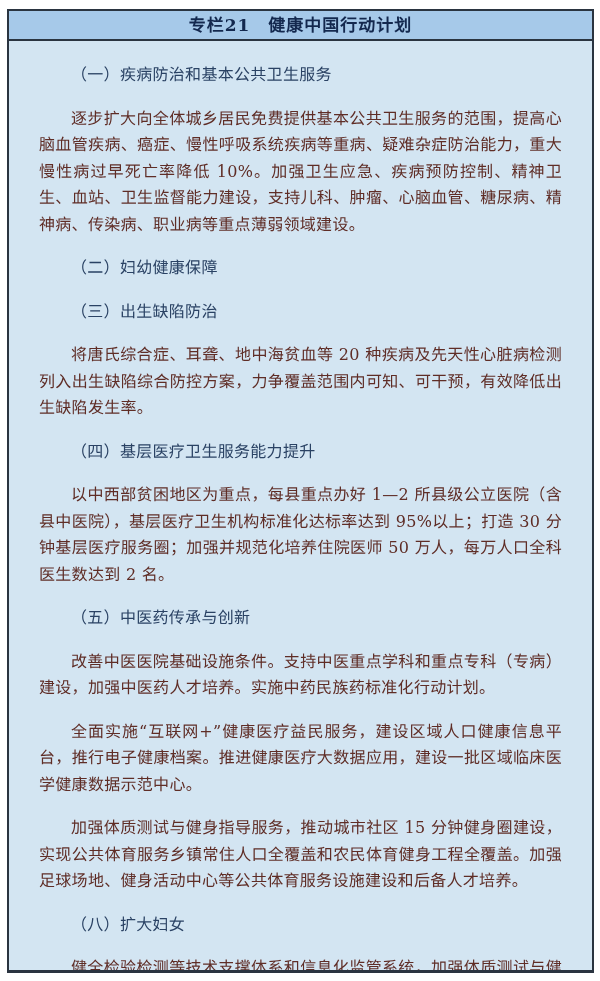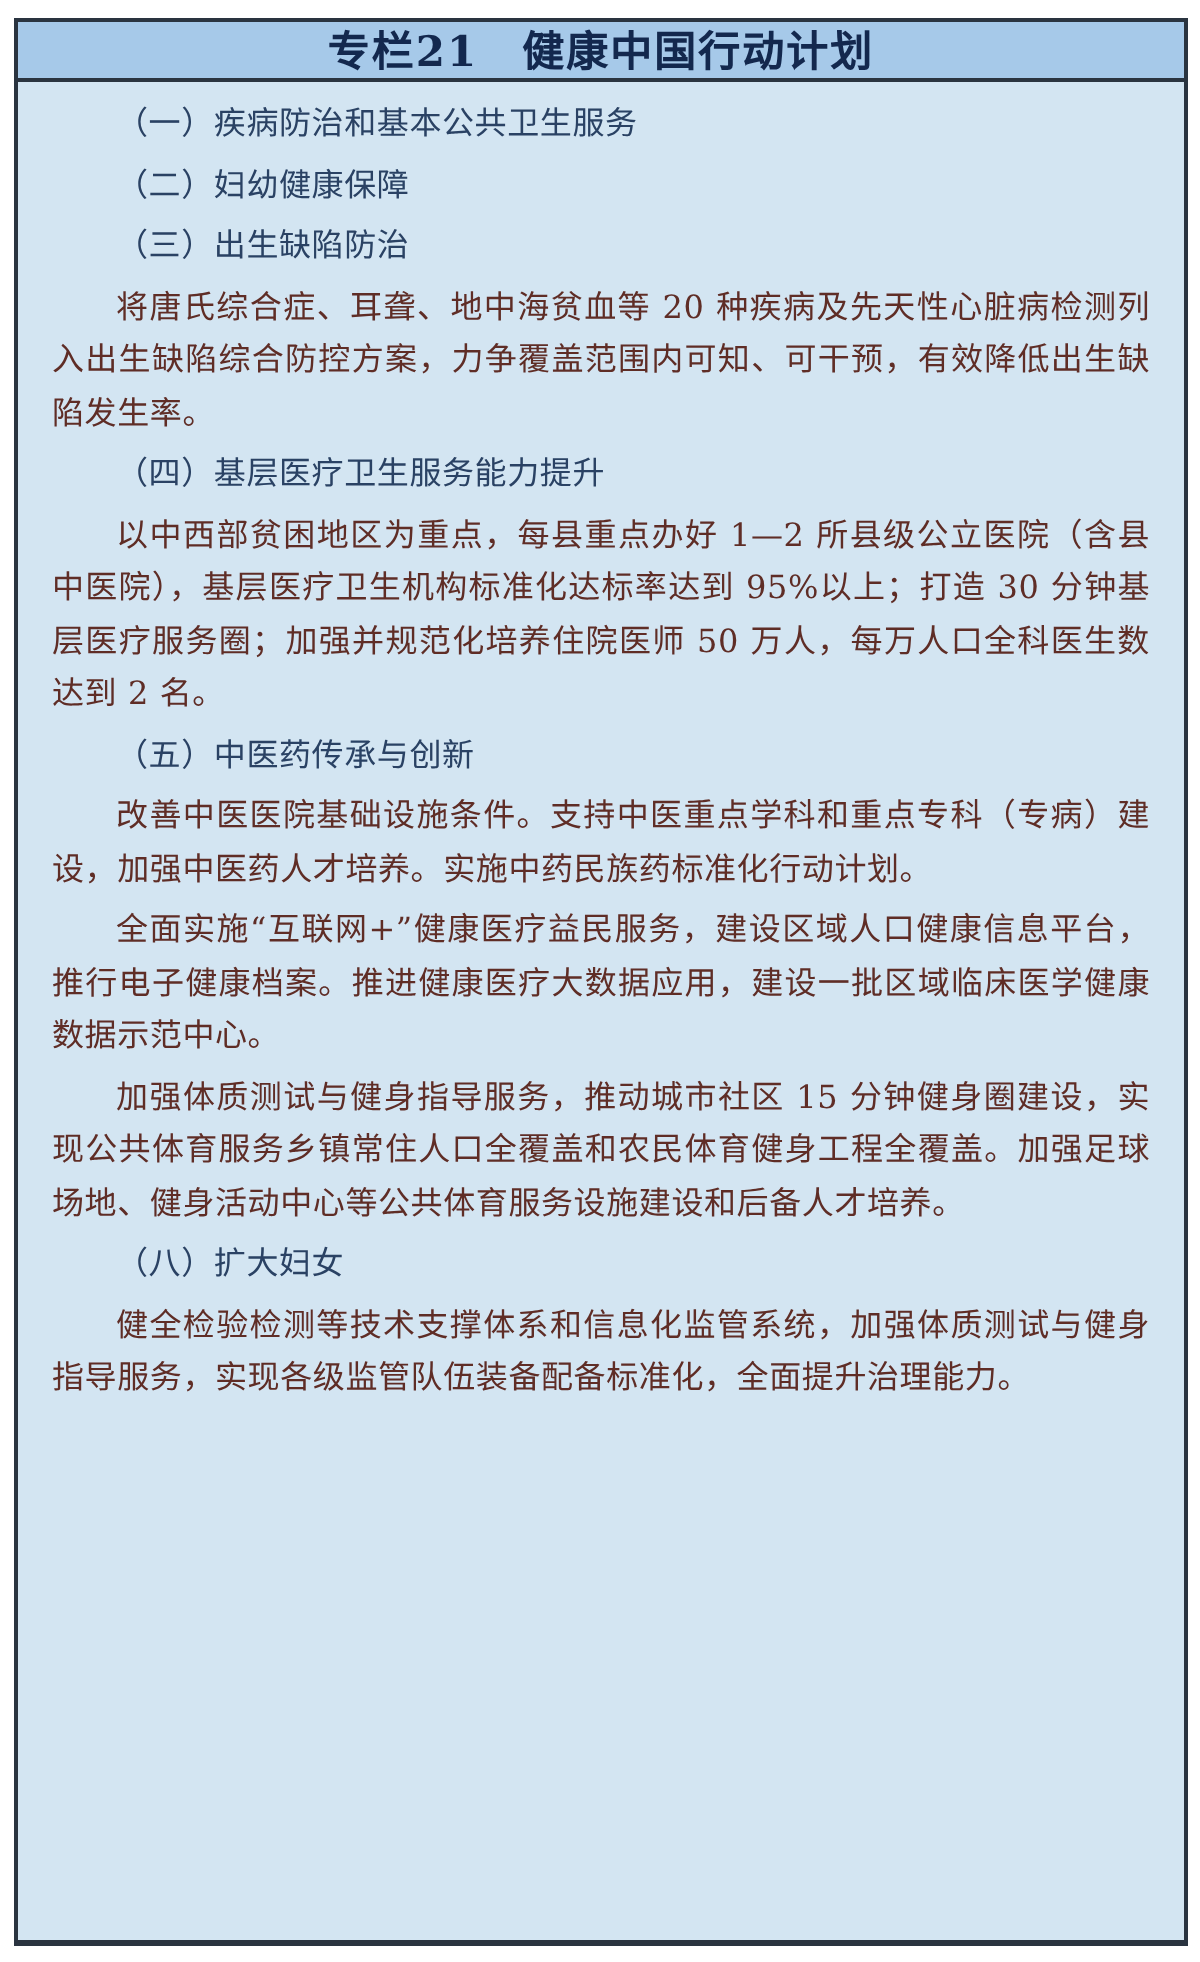--- a/index.html
+++ b/index.html
@@ -29,31 +29,31 @@
     box-sizing: border-box;
     height: 30px;
     background: var(--header-bg, #a6c9e9);
     border-bottom: 2px solid var(--border, #2a3440);
     display: flex;
     align-items: center;
     justify-content: center;
   }
   .panel-title {
     color: var(--title-color, #13284e);
-    font-size: 21px;
+    font-size: 17px;
     font-weight: bold;
     letter-spacing: 1px;
     line-height: 1;
   }
   .panel-body {
     box-sizing: border-box;
     padding: 4px 13px 6px 13px;
   }
   .panel-body p {
-    margin: 4px;
+    margin: 17px;
     font-size: 16px;
     line-height: 26.5px;
     text-indent: 2em;
     text-align: justify;
     letter-spacing: 0.3px;
   }
   .sec-heading {
     color: var(--heading-color, #2a4264);
   }
   .sec-body {
@@ -63,20 +63,21 @@
 </head>
 <body>
 
 <div class="page">
   <div class="panel">
     <div class="panel-header">
       <span class="panel-title">专栏21　健康中国行动计划</span>
     </div>
     <div class="panel-body">
         <p class="sec-heading">（一）疾病防治和基本公共卫生服务</p>
+        <p class="sec-body">逐步扩大向全体城乡居民免费提供基本公共卫生服务的范围，提高心脑血管疾病、癌症、慢性呼吸系统疾病等重病、疑难杂症防治能力，重大慢性病过早死亡率降低 10%。加强卫生应急、疾病预防控制、精神卫生、血站、卫生监督能力建设，支持儿科、肿瘤、心脑血管、糖尿病、精神病、传染病、职业病等重点薄弱领域建设。</p>
         <p class="sec-heading">（二）妇幼健康保障</p>
         <p class="sec-heading">（三）出生缺陷防治</p>
         <p class="sec-body">将唐氏综合症、耳聋、地中海贫血等 20 种疾病及先天性心脏病检测列入出生缺陷综合防控方案，力争覆盖范围内可知、可干预，有效降低出生缺陷发生率。</p>
         <p class="sec-heading">（四）基层医疗卫生服务能力提升</p>
         <p class="sec-body">以中西部贫困地区为重点，每县重点办好 1—2 所县级公立医院（含县中医院），基层医疗卫生机构标准化达标率达到 95%以上；打造 30 分钟基层医疗服务圈；加强并规范化培养住院医师 50 万人，每万人口全科医生数达到 2 名。</p>
         <p class="sec-heading">（五）中医药传承与创新</p>
         <p class="sec-body">改善中医医院基础设施条件。支持中医重点学科和重点专科（专病）建设，加强中医药人才培养。实施中药民族药标准化行动计划。</p>
         <p class="sec-body">全面实施“互联网+”健康医疗益民服务，建设区域人口健康信息平台，推行电子健康档案。推进健康医疗大数据应用，建设一批区域临床医学健康数据示范中心。</p>
         <p class="sec-body">加强体质测试与健身指导服务，推动城市社区 15 分钟健身圈建设，实现公共体育服务乡镇常住人口全覆盖和农民体育健身工程全覆盖。加强足球场地、健身活动中心等公共体育服务设施建设和后备人才培养。</p>
         <p class="sec-heading">（八）扩大妇女</p>

